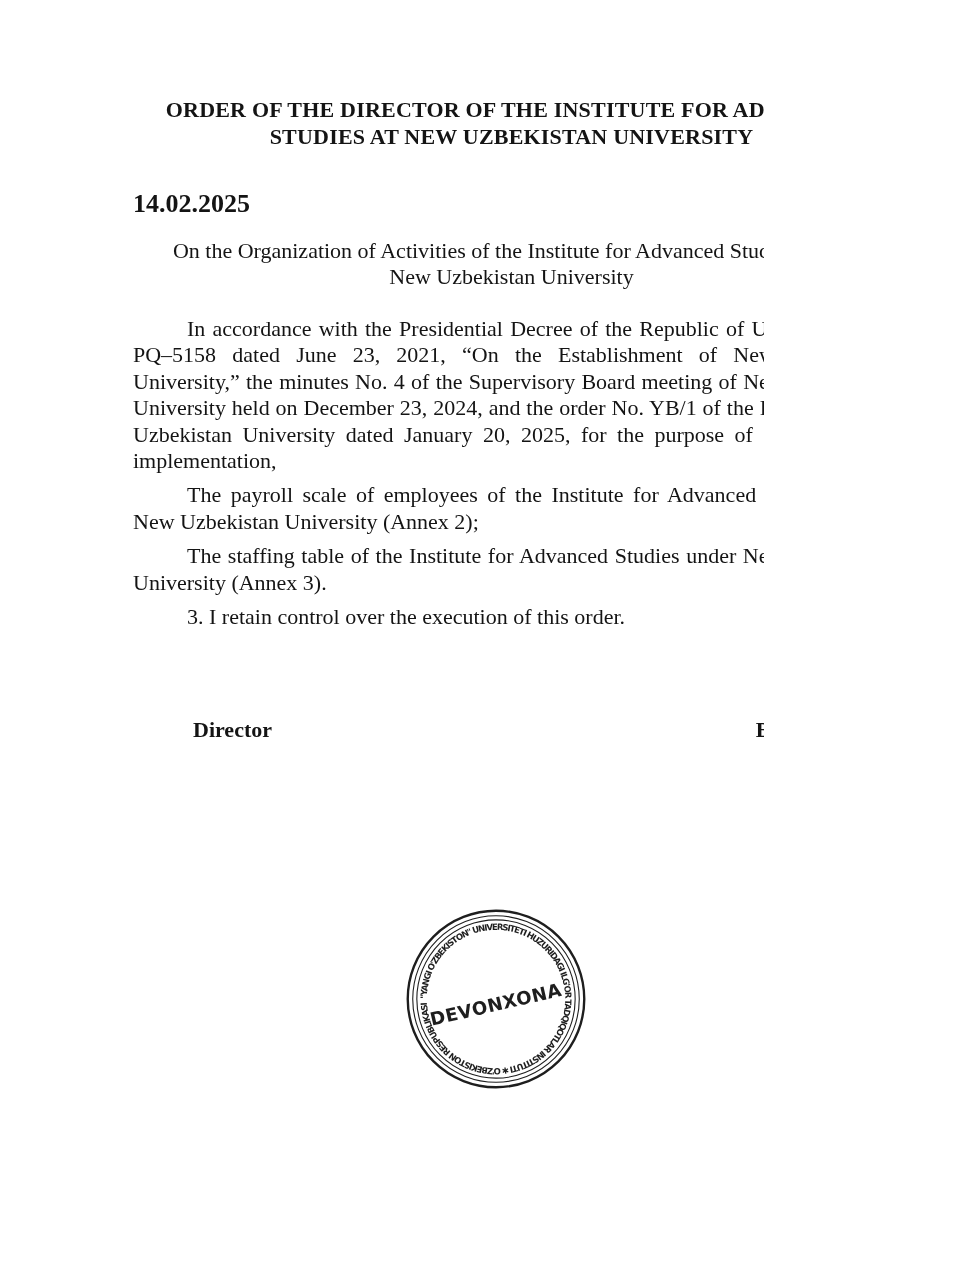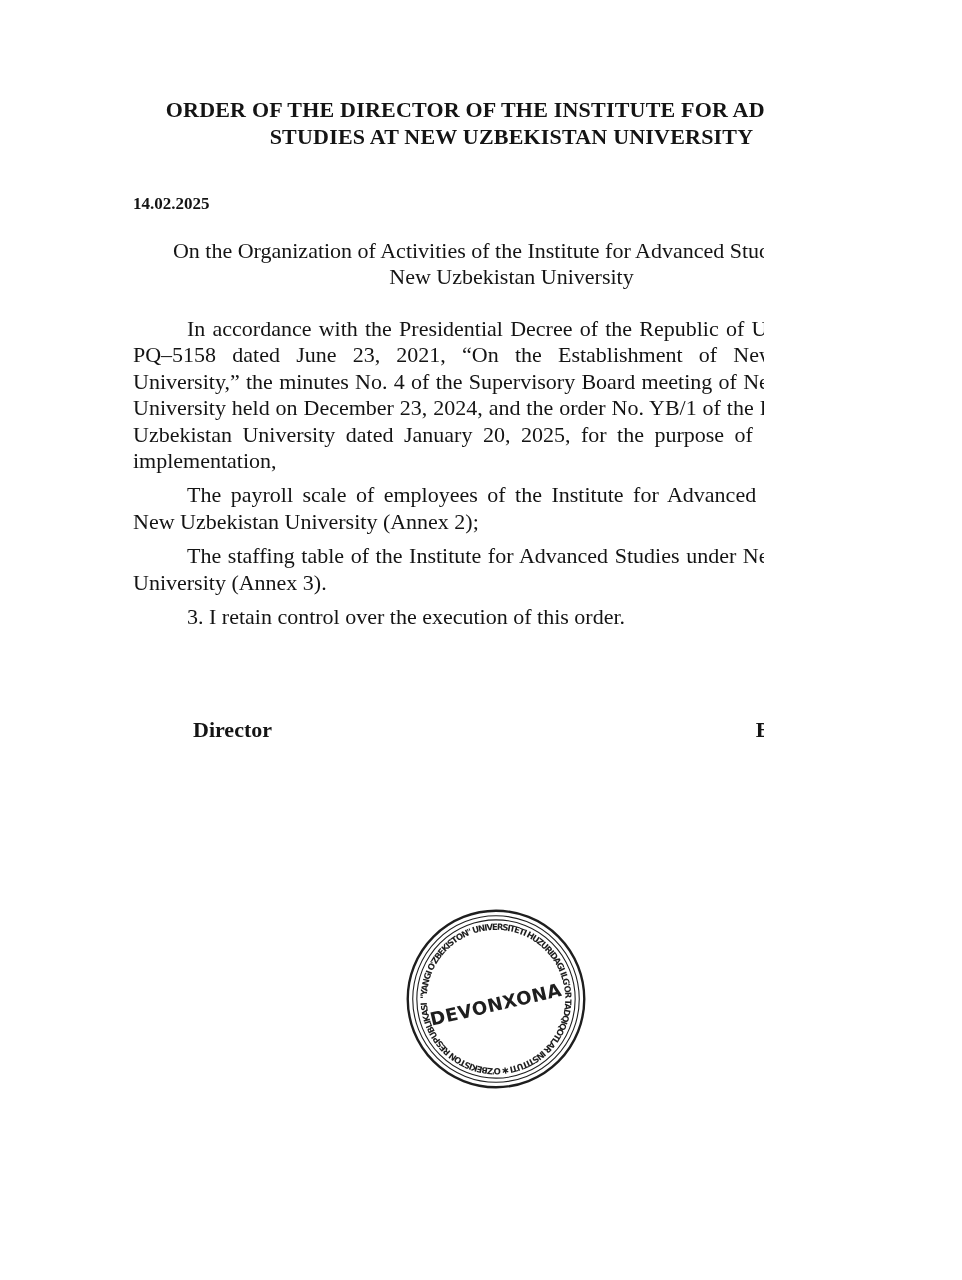--- a/index.html
+++ b/index.html
@@ -27,21 +27,21 @@
     text-align: center;
     line-height: 27px;
     white-space: pre-line;
     letter-spacing: 0.2px;
   }
   .meta-row {
     margin-top: 40px;
     display: flex;
     justify-content: space-between;
     align-items: baseline;
-    font-size: 17px;
+    font-size: 26px;
     font-weight: bold;
     line-height: 27px;
   }
   .meta-row .doc-number { padding-right: 18px; text-decoration: underline; }
   .subject {
     margin-top: 21px;
     font-size: 22px;
     font-weight: normal;
     text-align: center;
     line-height: 26px;

